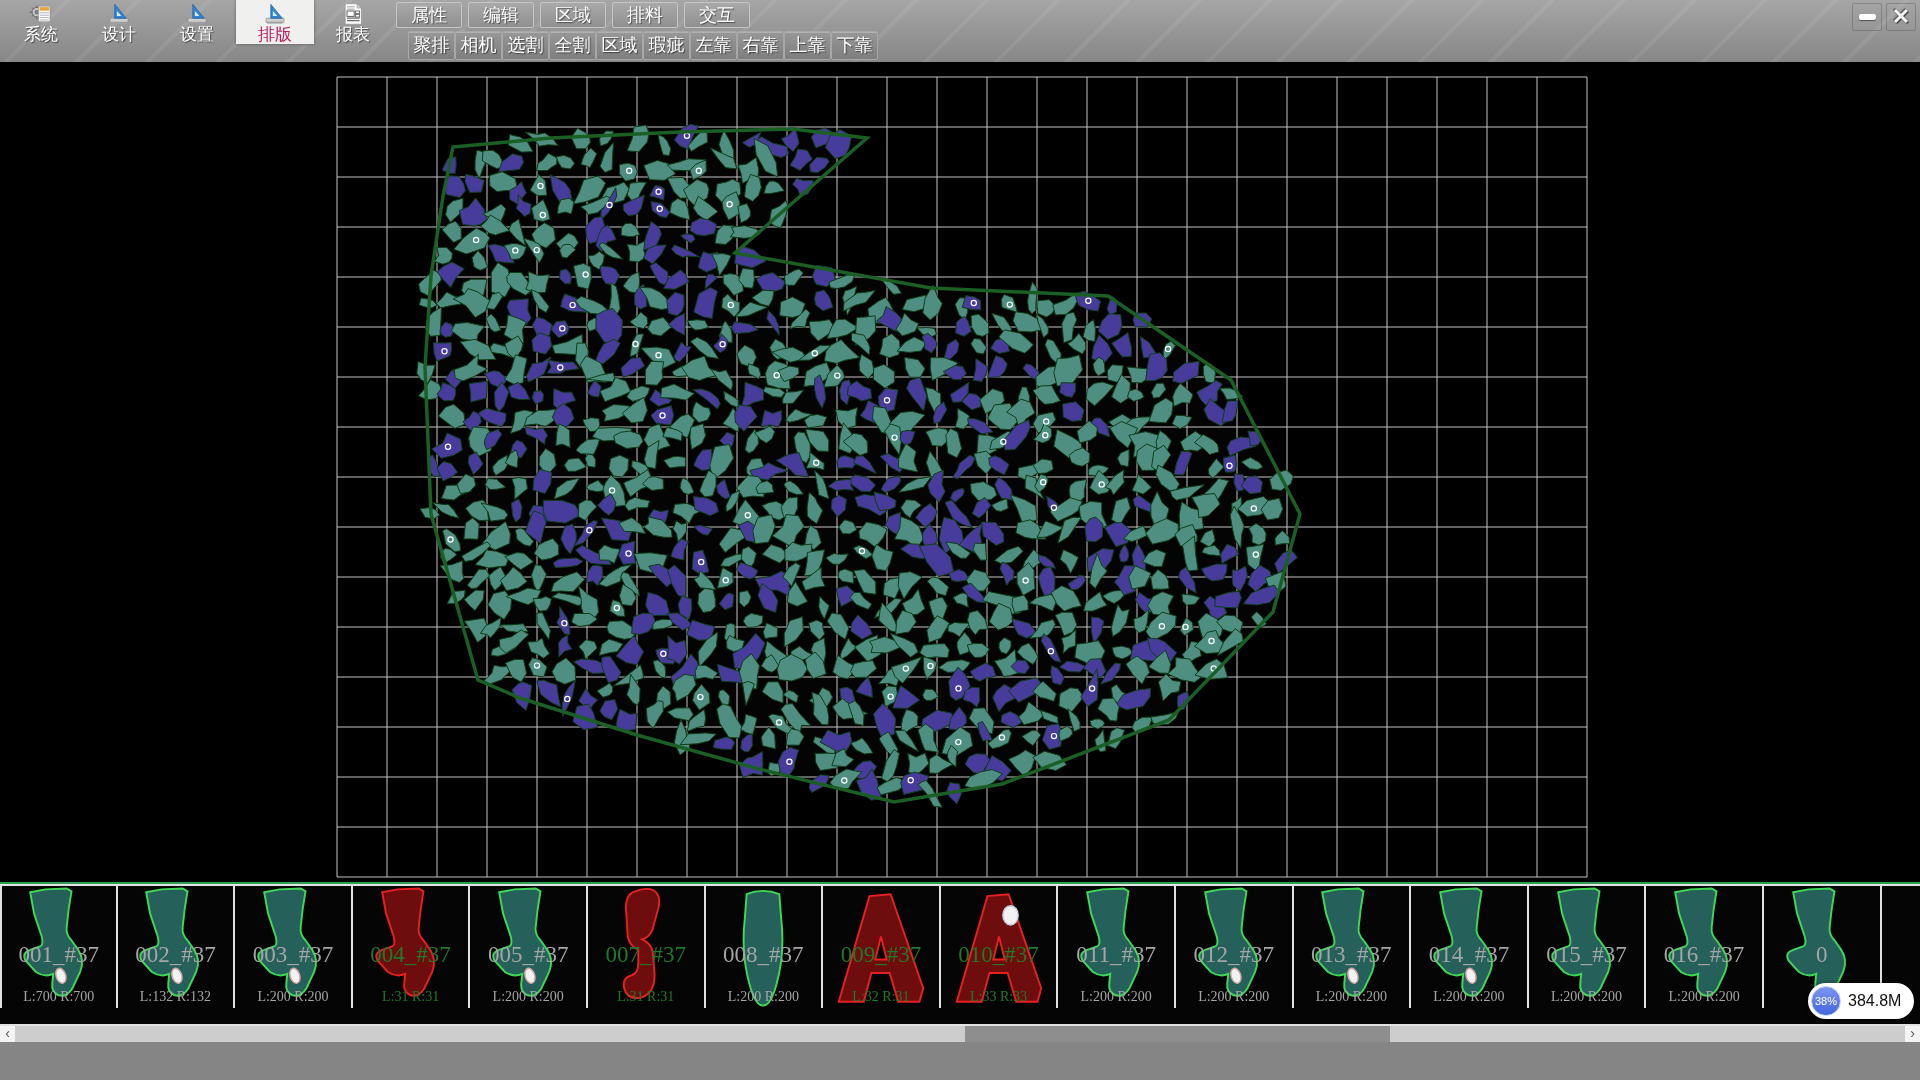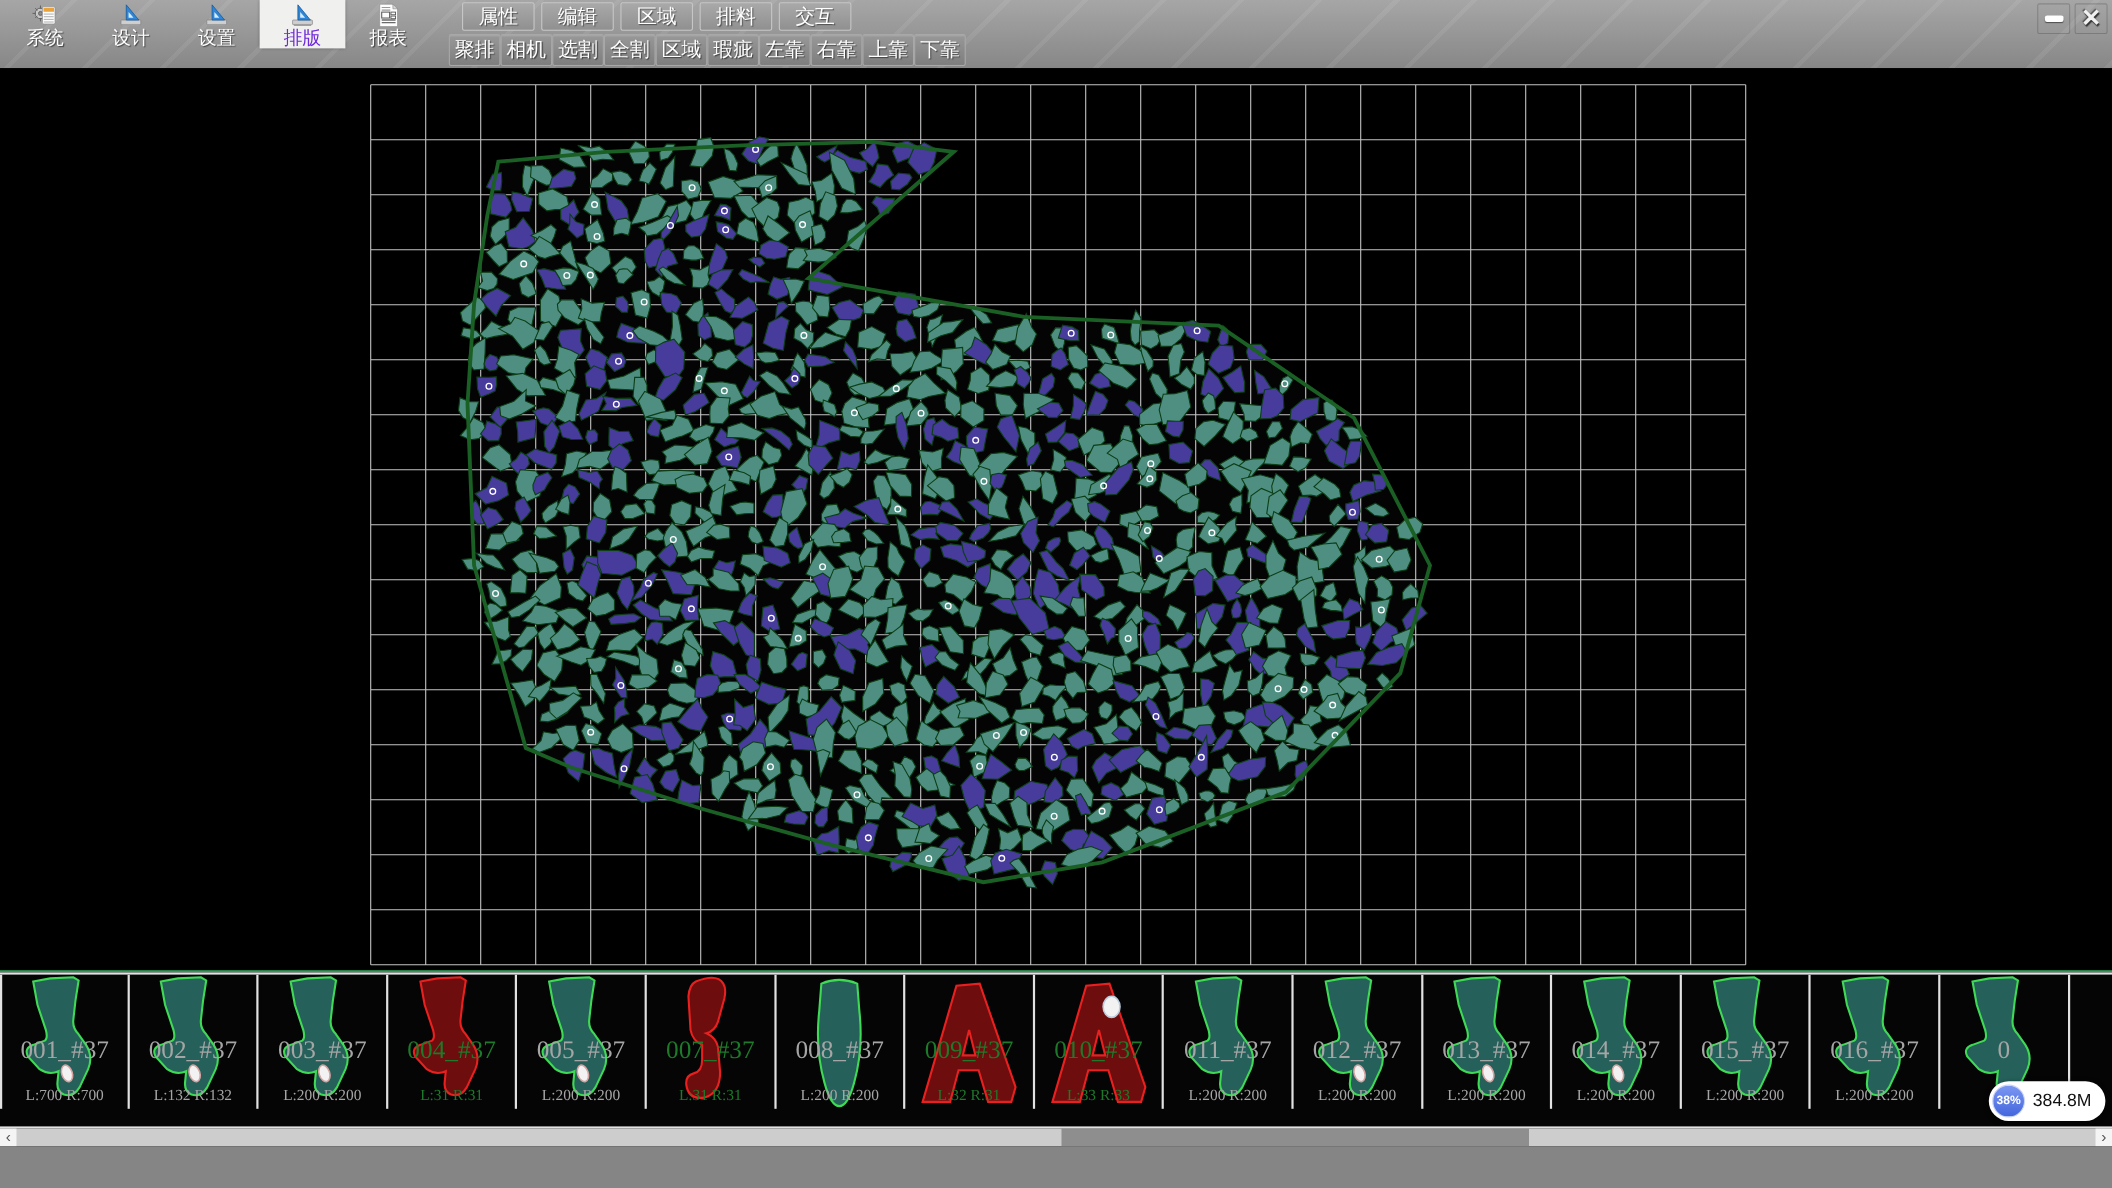--- a/index.html
+++ b/index.html
@@ -9,23 +9,23 @@
   
   .toolbar { position:absolute; left:0; top:0; width:1920px; height:62px;
     background:linear-gradient(#a6a6a6,#878787); }
   .toolbar::after { content:""; position:absolute; inset:0; pointer-events:none;
     background:repeating-linear-gradient(135deg, transparent 0 46px, rgba(255,255,255,.07) 46px 50px); }
   .apps { position:absolute; left:2px; top:0; height:62px; display:flex; z-index:3; }
   .appbtn { position:relative; width:78px; height:44px; display:flex; flex-direction:column; align-items:center; cursor:pointer; }
   .appbtn.active { background:#f0f0ef; box-shadow:0 0 3px rgba(0,0,0,.4); }
   .appbtn svg { width:40px; height:40px; margin-top:2px; }
   .applabel { font-size:17px; color:#fff; text-shadow:1px 1px 1px rgba(0,0,0,.55); line-height:18px; }
-  .appbtn.active .applabel { color:#6d28d9; text-shadow:none; }
-
-  .menurow { position:absolute; left:420px; top:2px; display:flex; gap:6px; z-index:3; }
+  .appbtn.active .applabel { color:#be185d; text-shadow:none; }
+
+  .menurow { position:absolute; left:396px; top:2px; display:flex; gap:6px; z-index:3; }
   .menubtn { width:66px; height:26px; line-height:24px; text-align:center; color:#fff; font-size:18px;
     text-shadow:1px 1px 1px rgba(0,0,0,.5); background:linear-gradient(#a9a9a9,#909090);
     border:1px solid #c6c6c6; border-radius:2px; cursor:pointer; }
   .toolsrow { position:absolute; left:408px; top:31px; display:flex; gap:0; z-index:3; }
   .toolbtn { width:47px; height:29px; line-height:27px; text-align:center; color:#fff; font-size:18px;
     text-shadow:1px 1px 1px rgba(0,0,0,.55); background:linear-gradient(#989898,#7e7e7e);
     border:1px solid #a8a8a8; border-radius:2px; box-shadow:inset 0 1px 0 rgba(255,255,255,.25); cursor:pointer; }
 
   .winctl { position:absolute; right:4px; top:3px; display:flex; gap:4px; z-index:4; }
   .winbtn { width:30px; height:28px; display:flex; align-items:center; justify-content:center;
@@ -49,21 +49,21 @@
     font-family:"Liberation Serif",serif; font-size:23px; color:#a5a5a5; z-index:2; }
   .counts { position:absolute; bottom:3px; width:100%; text-align:center;
     font-family:"Liberation Serif",serif; font-size:14px; color:#a5a5a5; z-index:2; }
   .cell.flaw .pid, .cell.flaw .counts { color:#1d7a2a; }
 
   
   .badge { position:absolute; left:1808px; top:983px; width:106px; height:36px; background:#fff;
     border-radius:18px; display:flex; align-items:center; box-shadow:0 1px 5px rgba(0,0,0,.55); z-index:6; }
   .pct { width:30px; height:30px; margin-left:3px; border-radius:50%;
     background:linear-gradient(#7b97f2,#4466dd); border:1px solid #c9d4f6;
-    color:#fff; font-size:11px; display:flex; align-items:center; justify-content:center;font-weight:bold; }
+    color:#fff; font-size:11px; display:flex; align-items:center; justify-content:center; }
   .mem { margin-left:7px; font-size:16px; color:#101010; }
 
   
   .hscroll { position:absolute; left:0; top:1026px; width:1920px; height:16px; background:#cdcdcd; }
   .sarrow { position:absolute; top:0; width:15px; height:16px; background:#f4f4f4;
     color:#555; font-size:14px; line-height:15px; text-align:center; cursor:pointer; }
   .sarrow.left { left:0; } .sarrow.right { right:0; }
   .sthumb { position:absolute; left:965px; top:0; width:425px; height:16px; background:#8e8e8e; cursor:grab; }
   .statusbar { position:absolute; left:0; top:1042px; width:1920px; height:38px; background:#858585; }
 </style>

